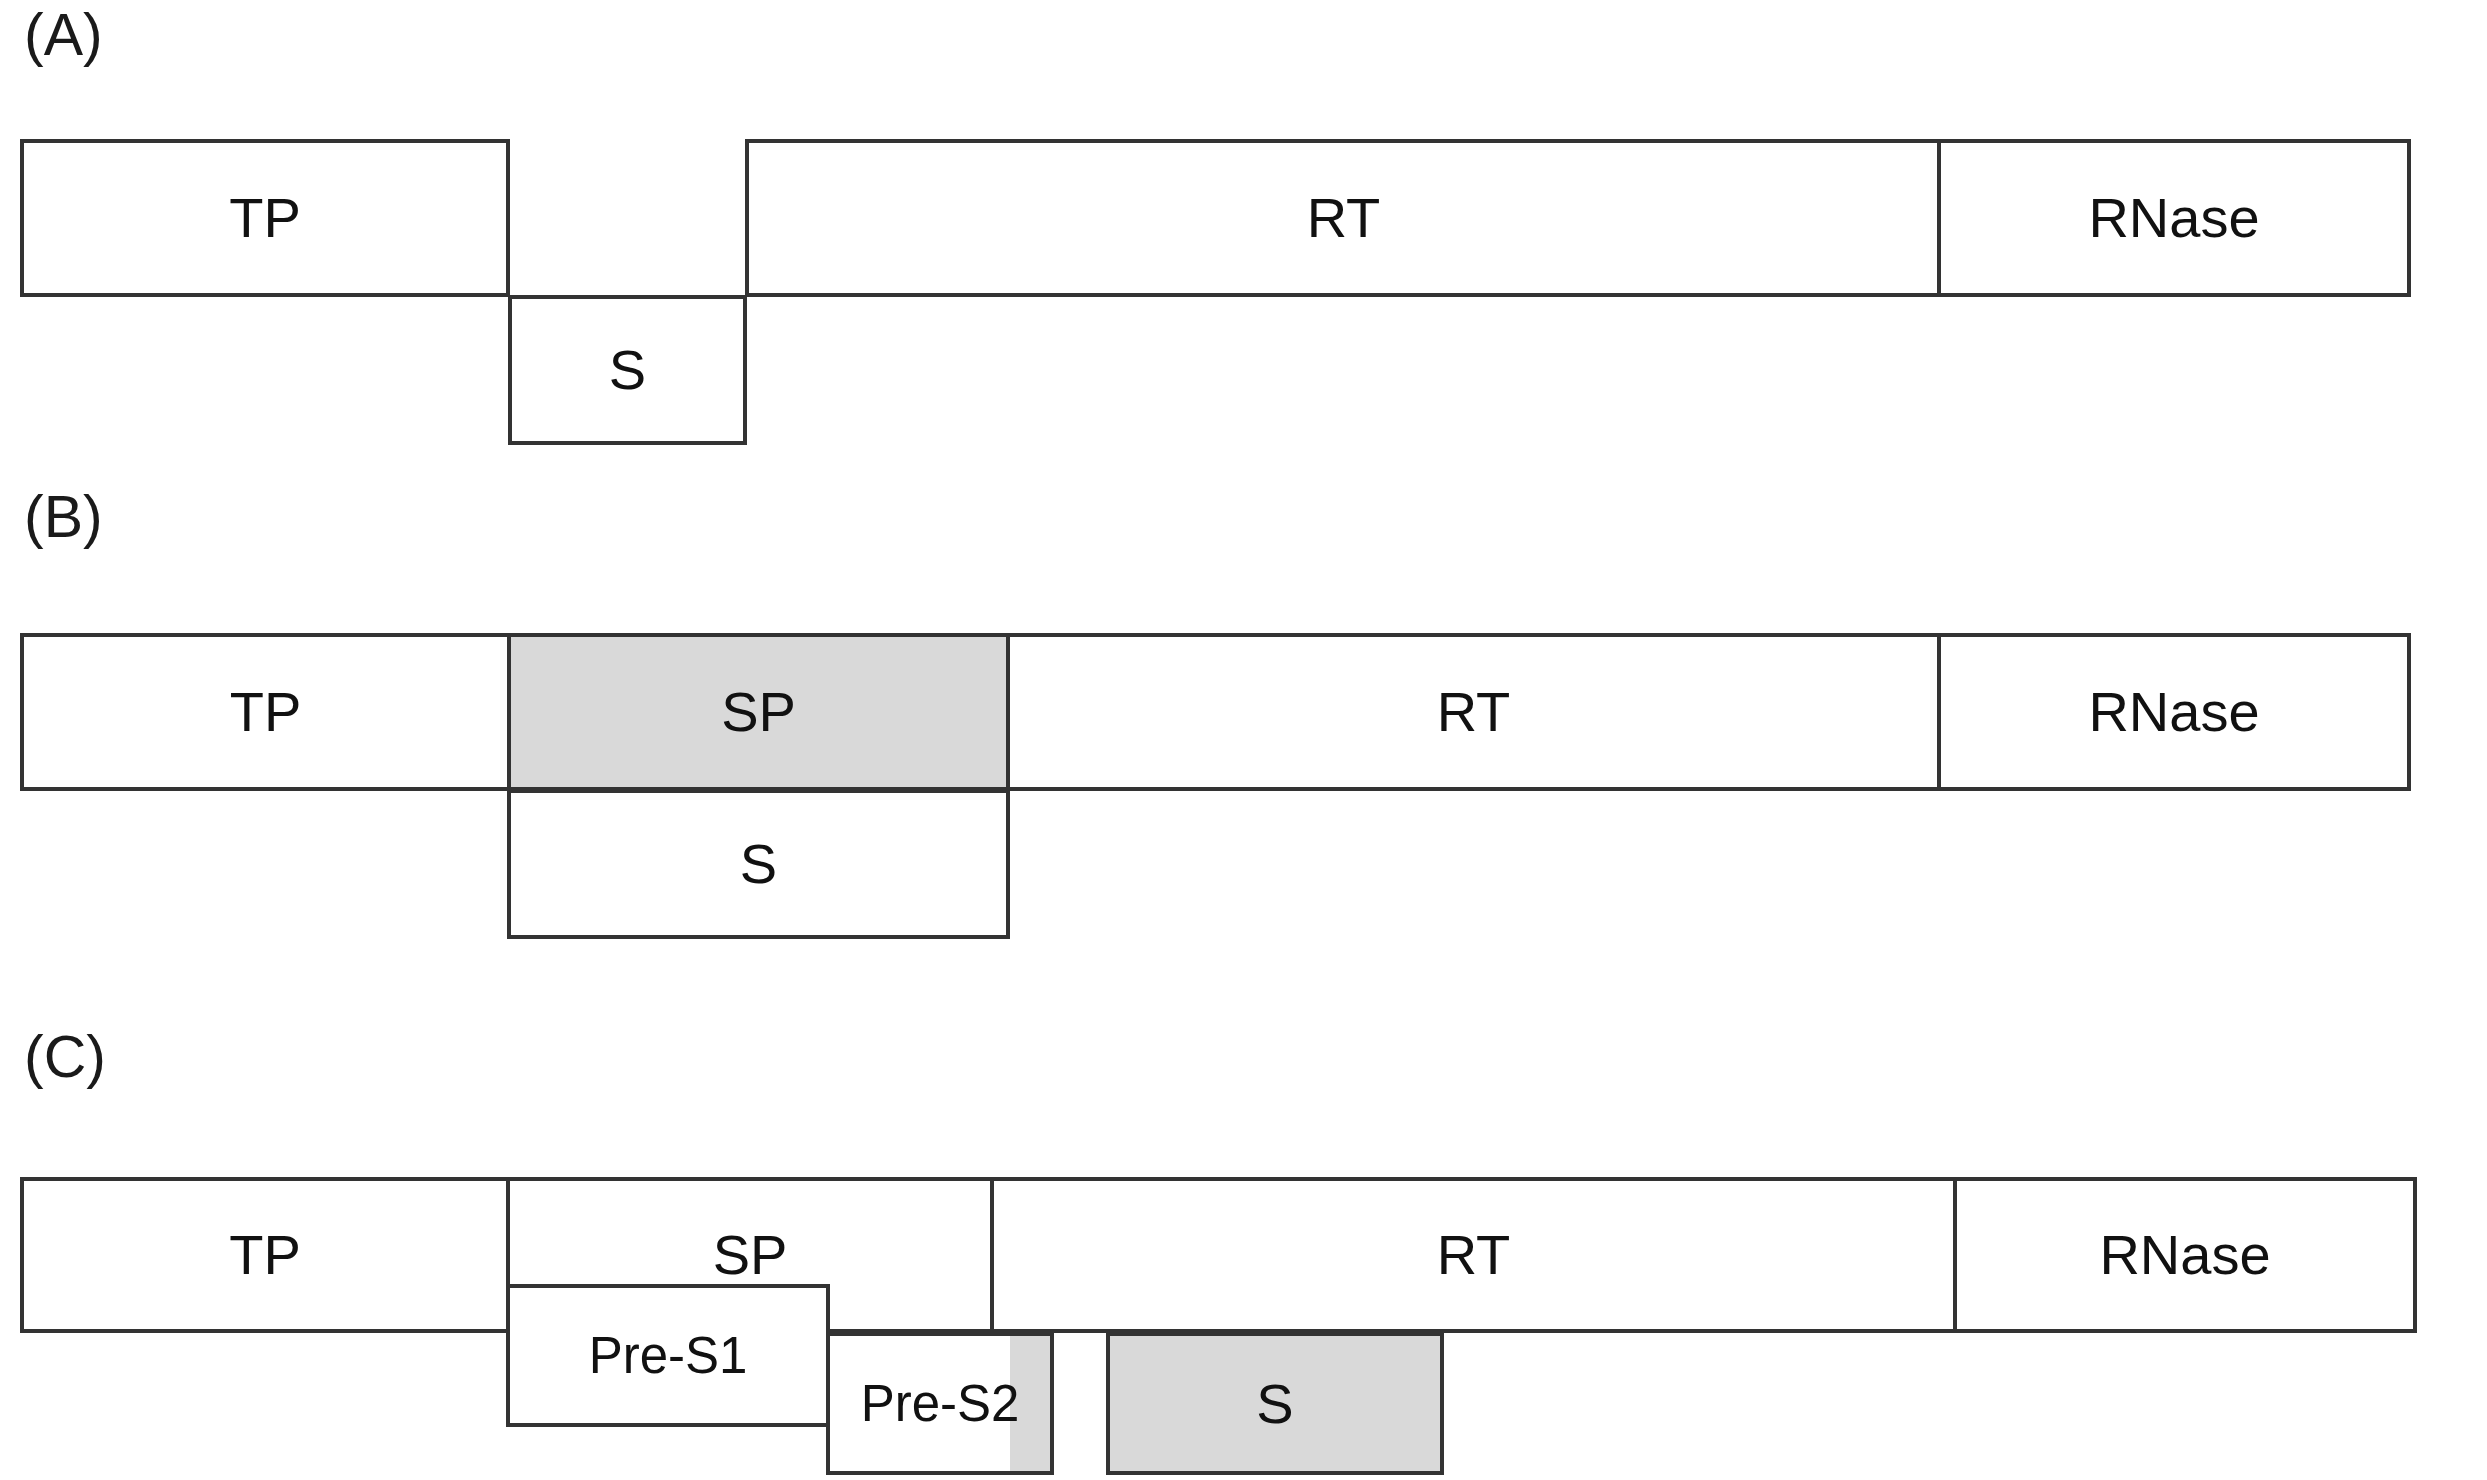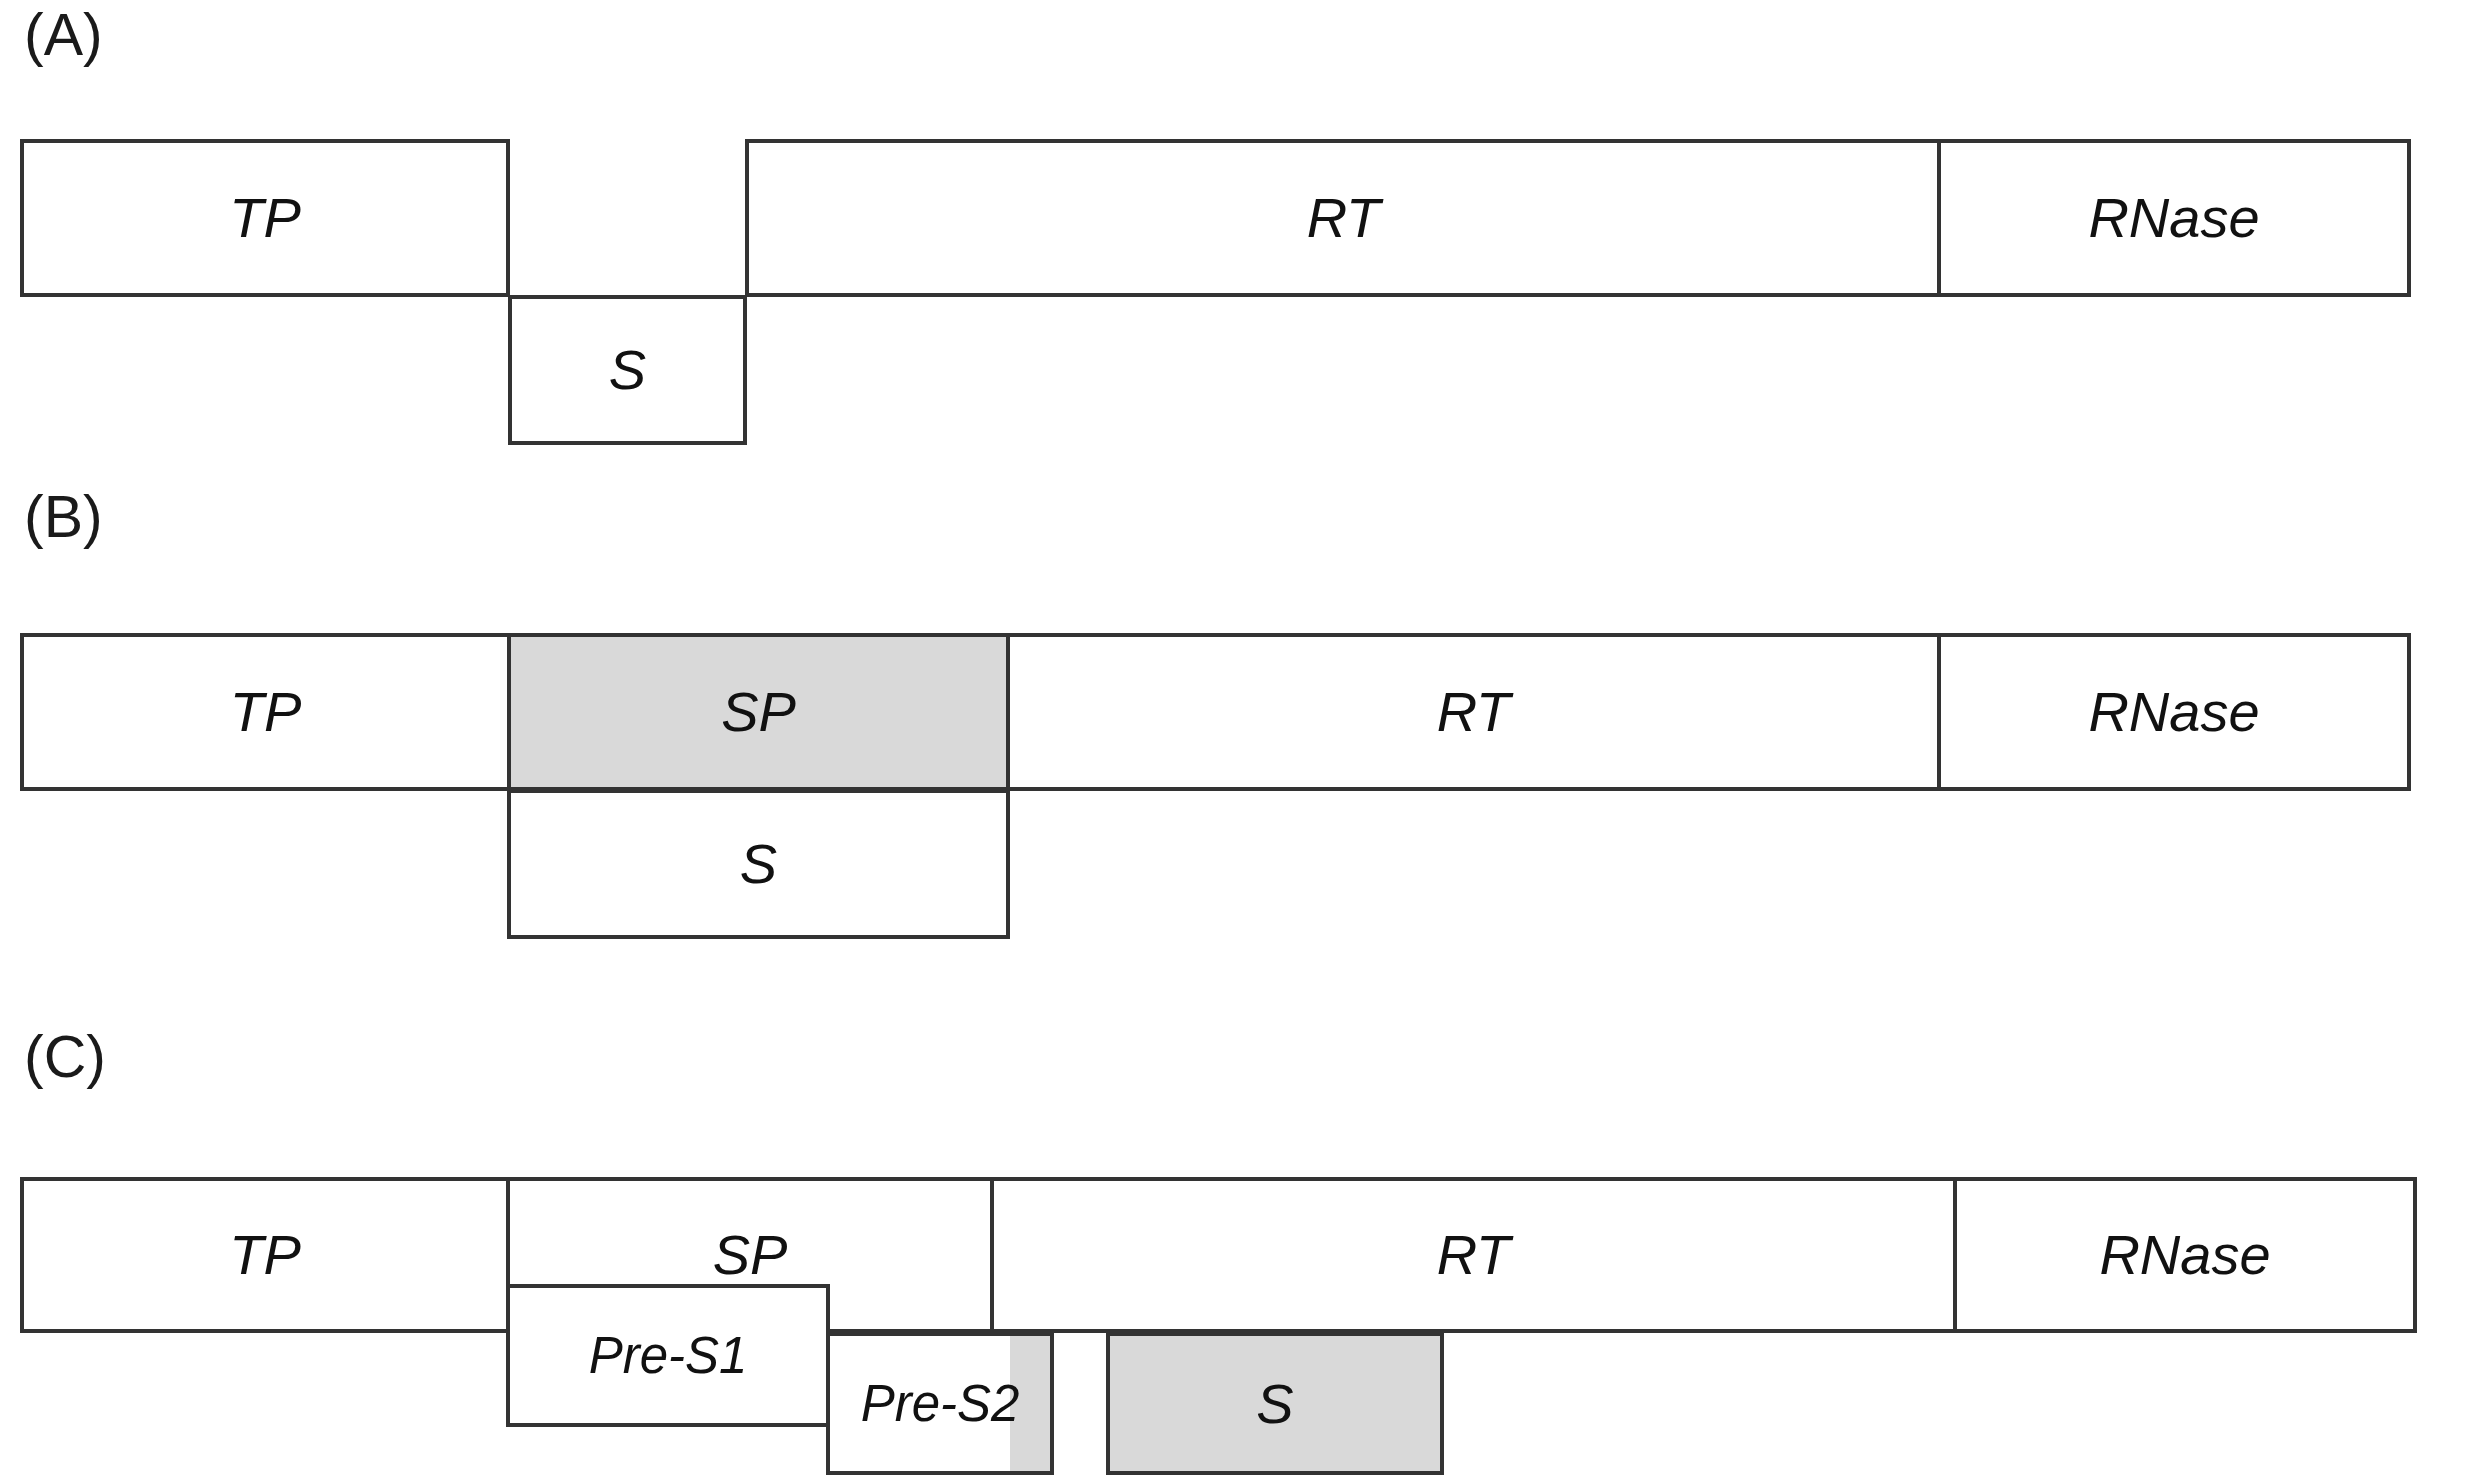--- a/index.html
+++ b/index.html
@@ -30,21 +30,20 @@
     box-sizing:border-box;
     border:4px solid #333333;
     background:#ffffff;
     display:flex;
     align-items:center;
     justify-content:center;
     font-size:56px;
     line-height:1;
     color:#111111;
     white-space:nowrap;
-    font-style:italic;
   }
   .box.shaded{ background:#d9d9d9; }
   
   .box.split{
     background:#ffffff;
     position:absolute;
     overflow:hidden;
   }
   .split-fill{
     position:absolute;

